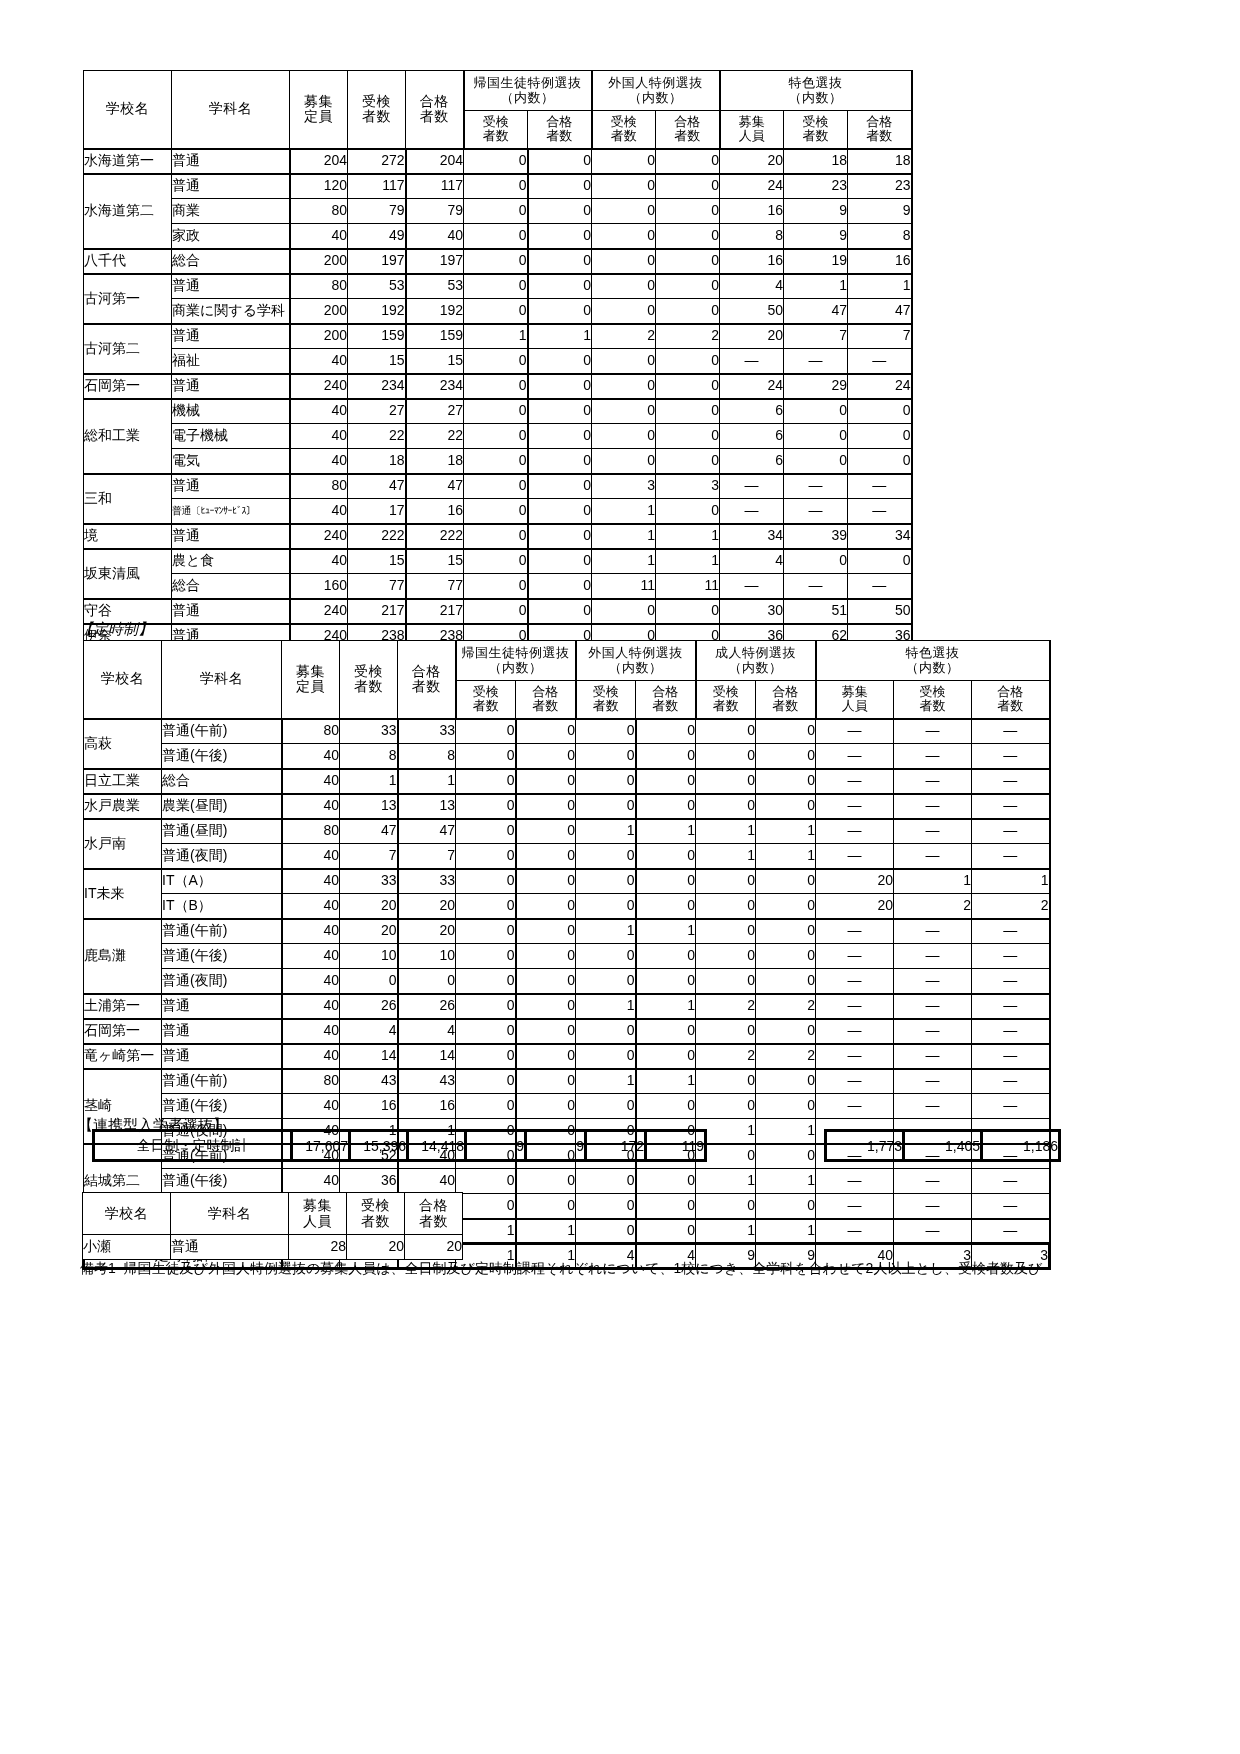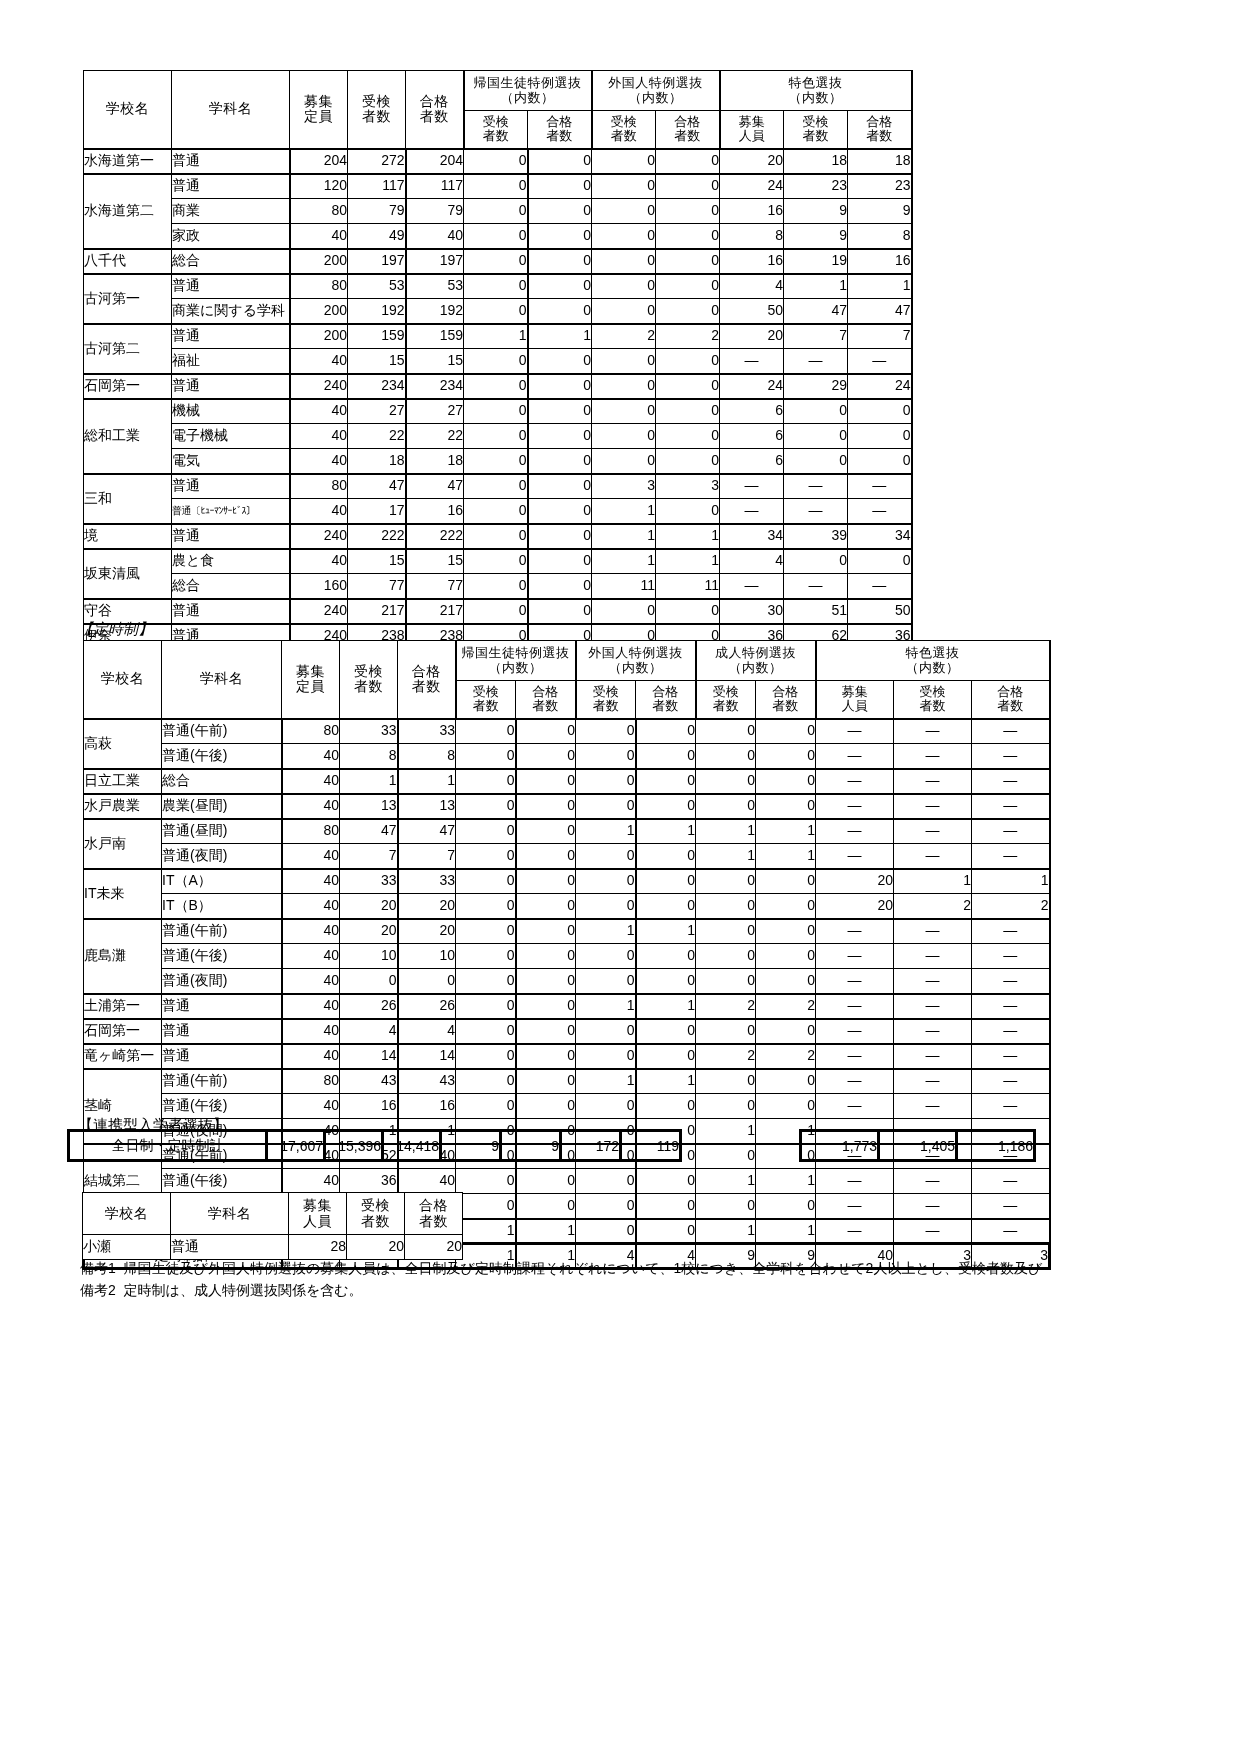--- a/index.html
+++ b/index.html
@@ -142,21 +142,21 @@
   }
   .notes .note .cont {
     display: block;
     padding-left: 42px;
   }
   .notes .gap { margin-top: 9px; }
 
   .wrap-t1 { position: absolute; left: 82px; top: 70px; }
   .wrap-label2 { position: absolute; left: 78px; top: 620px; font-style: italic; }
   .wrap-t2 { position: absolute; left: 82px; top: 640px; }
-  .wrap-gt { position: absolute; left: 67px; top: 1129px; }
+  .wrap-gt { position: absolute; left: 92px; top: 1129px; }
   .wrap-label3 { position: absolute; left: 78px; top: 1116px; }
   .wrap-t3 { position: absolute; left: 82px; top: 1192px; }
   .wrap-notes { position: absolute; left: 80px; top: 1258px; }
 </style>
 </head>
 <body>
 
 <div class="page">
 
   <div class="wrap-t1">
@@ -1061,16 +1061,15 @@
             <td class="num">28</td>
             <td class="num">20</td>
             <td class="num">20</td>
           </tr>
         </tbody>
     </table>
   </div>
 
   <div class="wrap-notes notes" id="notes">
       <div class="note"><span>備考1</span>&nbsp;&nbsp;<span>帰国生徒及び外国人特例選抜の募集人員は、全日制及び定時制課程それぞれについて、1校につき、全学科を合わせて2人以上とし、受検者数及び</span></div>
-      <div class="note"><span>備考2</span>&nbsp;&nbsp;<span>定時制は、成人特例選抜関係を含む。</span></div>
     </div>
 
 </div>
 
 </body></html>

